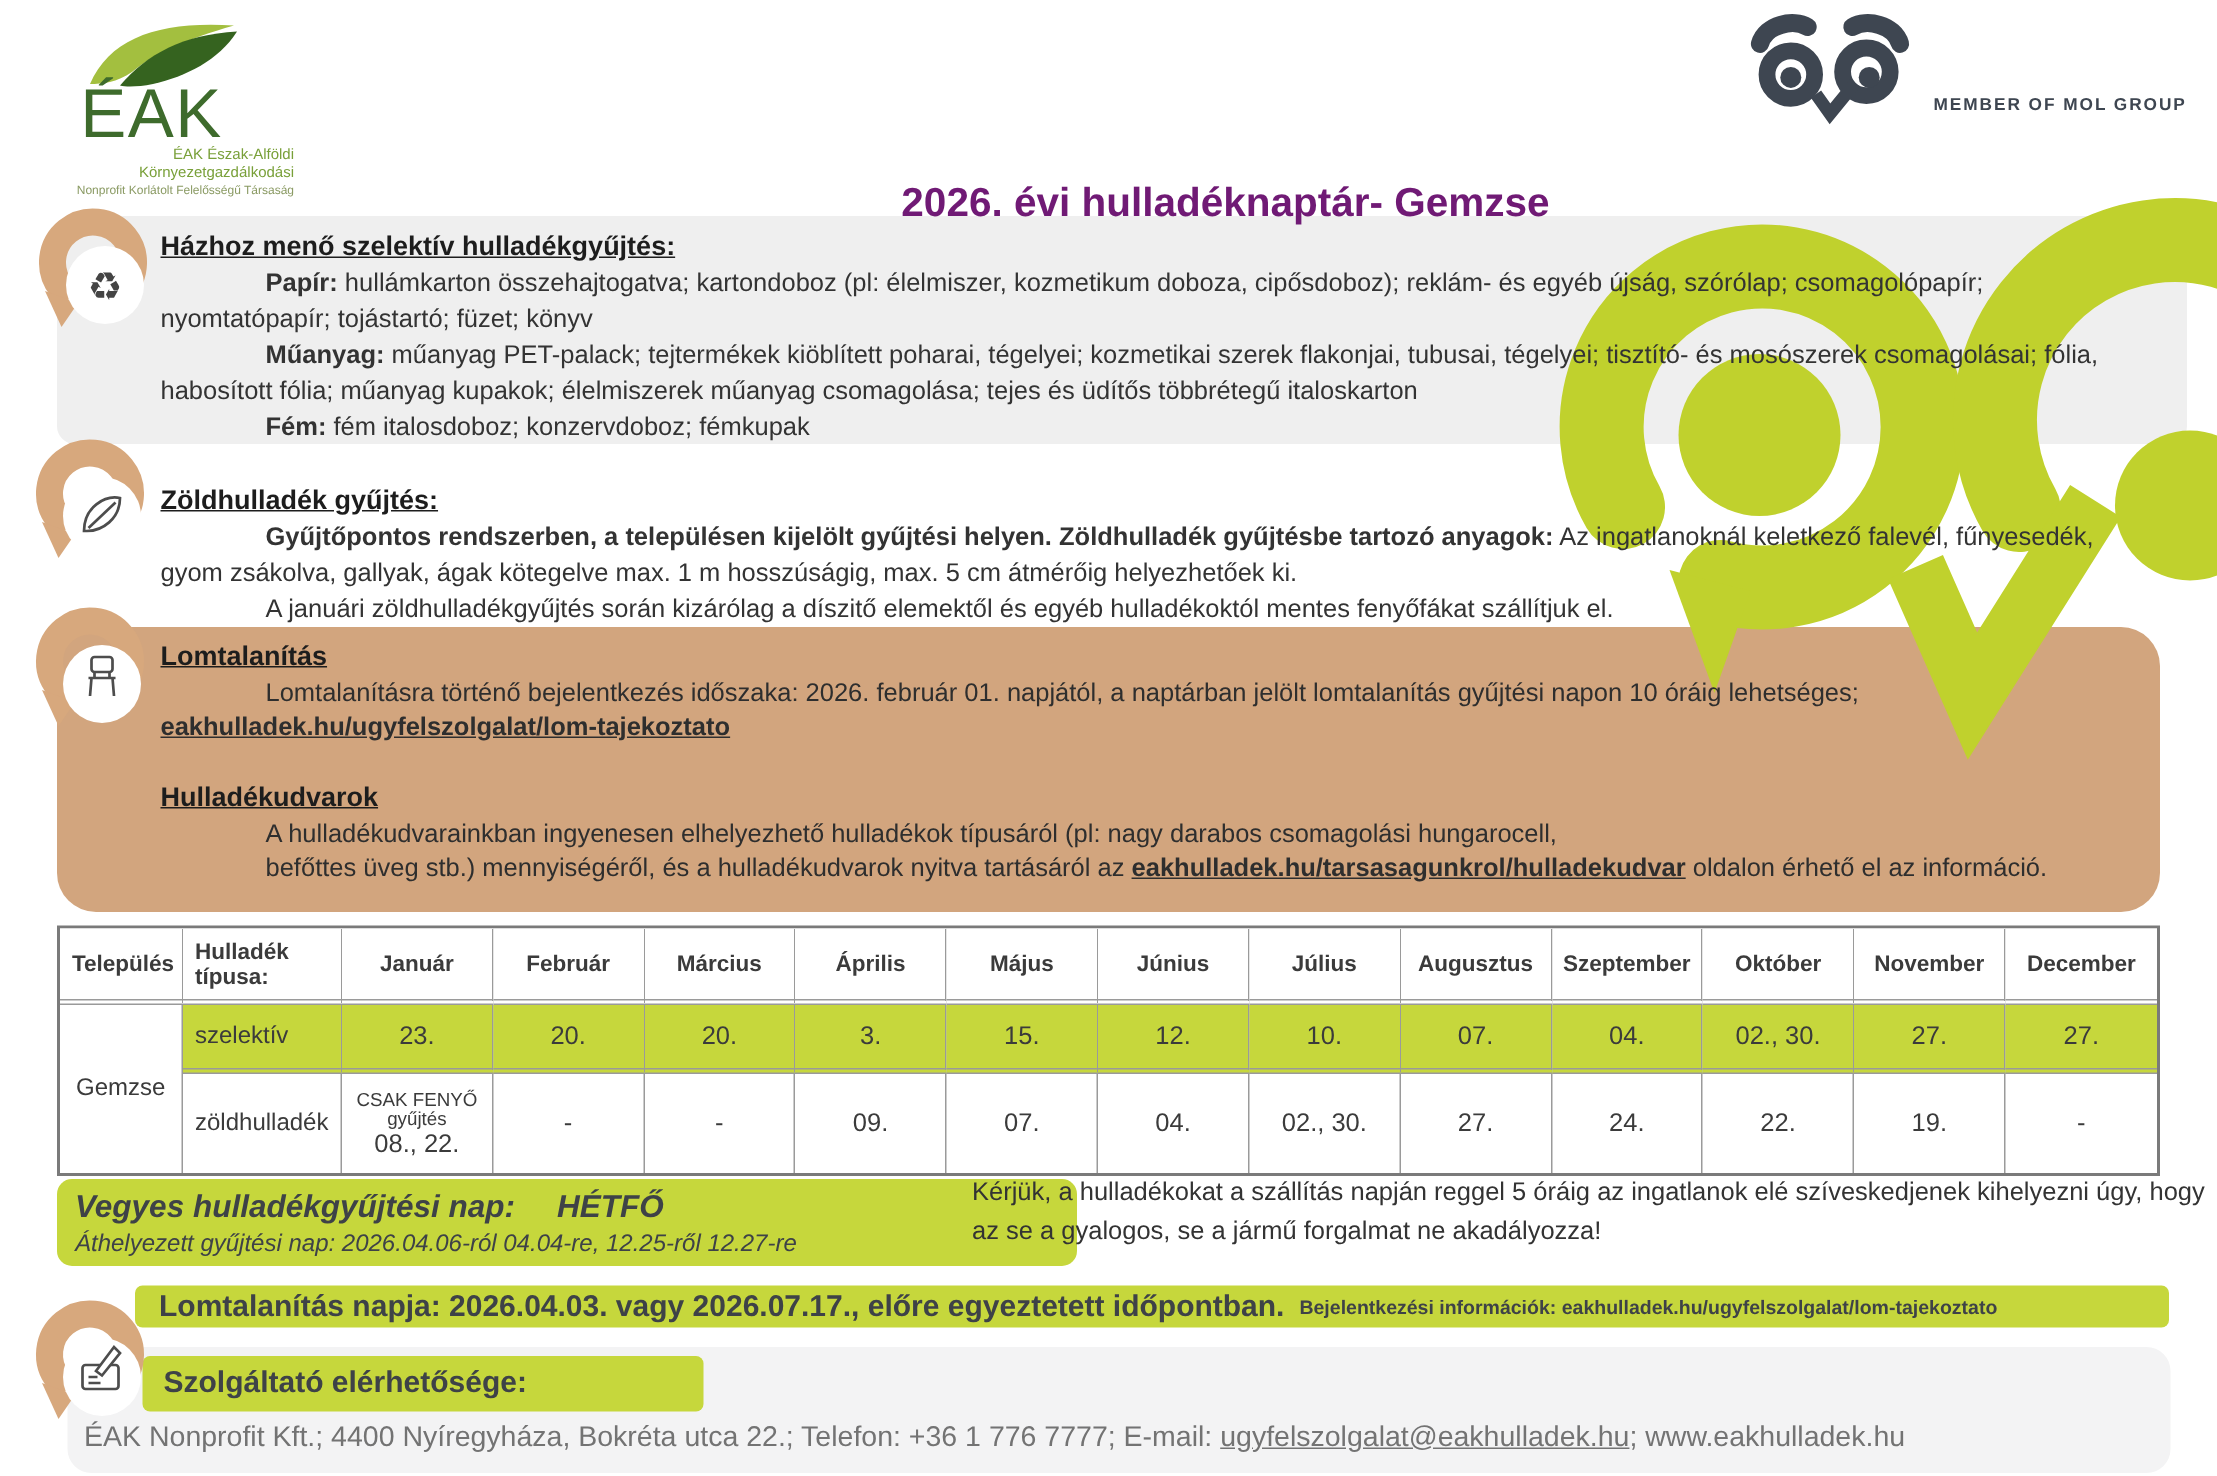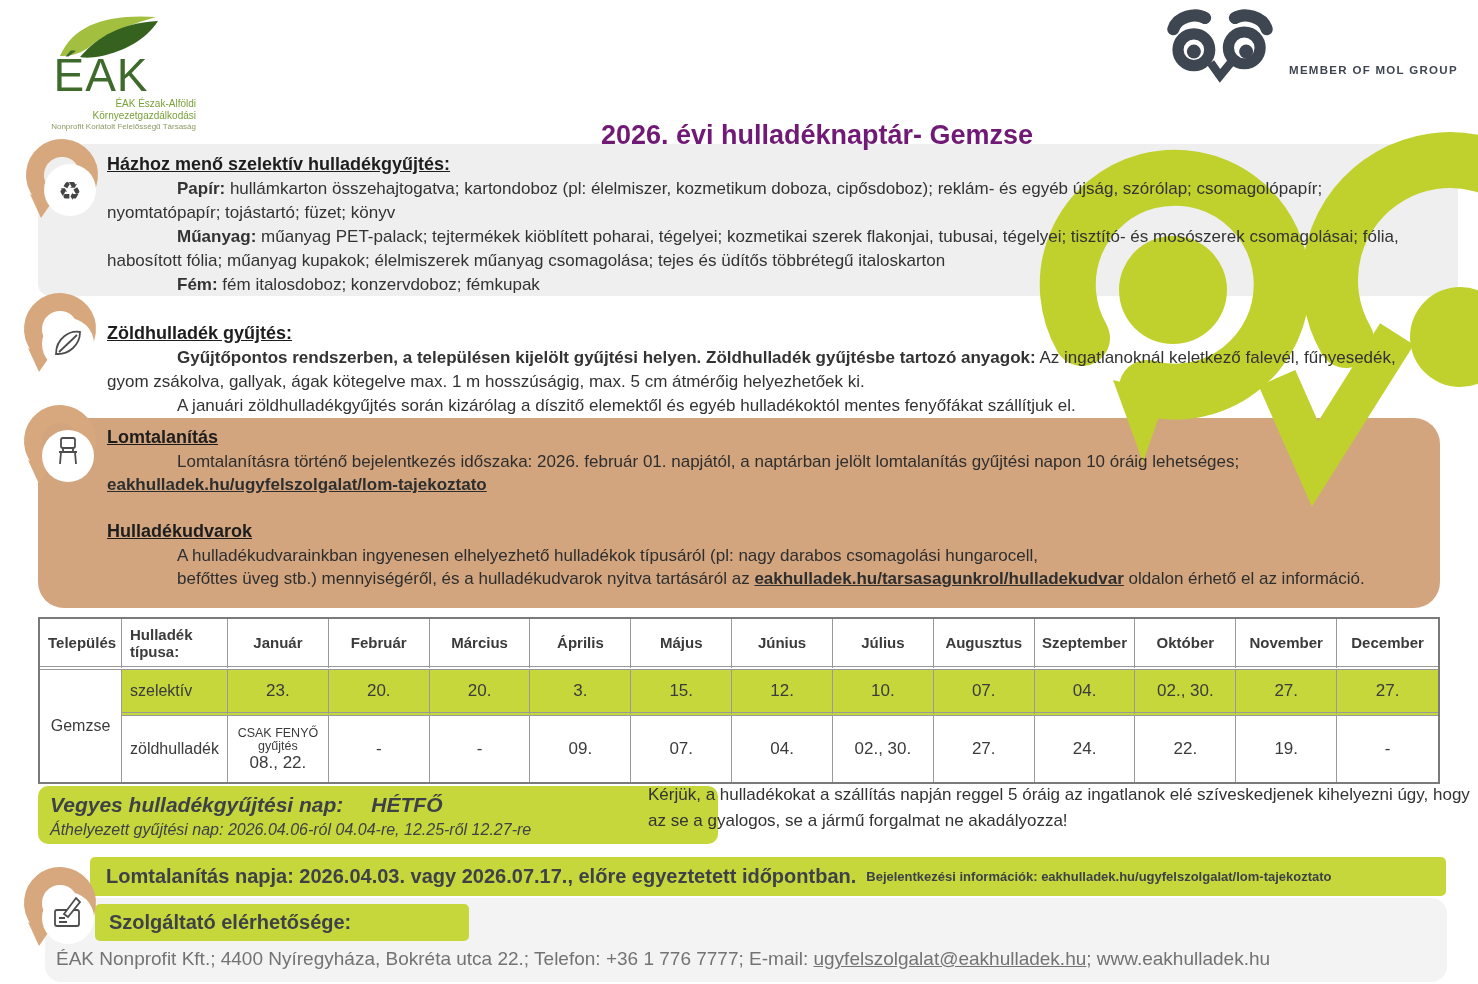--- a/index.html
+++ b/index.html
@@ -56,21 +56,21 @@
   #cal .note{font-size:12.5px;line-height:13px;padding-top:2px;}
   #cal .dval{font-size:17px;line-height:20px;}
 
   
   #mixedbox{left:38px;top:786px;width:680px;height:58px;background:#c6d73c;border-radius:10px;
             z-index:3;padding:5px 12px;box-sizing:border-box;color:#3e4247;font-style:italic;}
   #mixedbox .m1{font-size:21px;line-height:28px;}
   #mixedbox .day{margin-left:28px;}
   #mixedbox .m2{font-size:16px;line-height:22px;}
   #notice{left:648px;top:782px;width:835px;font-size:17px;line-height:26px;color:#333;}
-  #bar{left:90px;top:857px;width:1356px;height:39px;background:#c6d73c;border-radius:5px;
+  #bar{left:90px;top:857px;width:1356px;height:28px;background:#c6d73c;border-radius:5px;
        display:flex;align-items:center;padding-left:16px;box-sizing:border-box;color:#3e4247;z-index:3;}
   .barmain{font-size:20px;}
   .barsmall{font-size:13px;margin-left:10px;white-space:nowrap;}
   #provbox{left:95px;top:904px;width:374px;height:37px;background:#c6d73c;border-radius:5px;
            display:flex;align-items:center;padding-left:14px;box-sizing:border-box;
            font-size:20px;color:#3e4247;z-index:3;}
   #footer{left:56px;top:948px;font-size:19px;color:#737373;white-space:nowrap;z-index:3;}
 
   .hookicon{position:absolute;z-index:4;}
   #i1{left:24px;top:134px;} #i2{left:22px;top:288px;} #i3{left:22px;top:400px;} #i4{left:22px;top:862px;}

